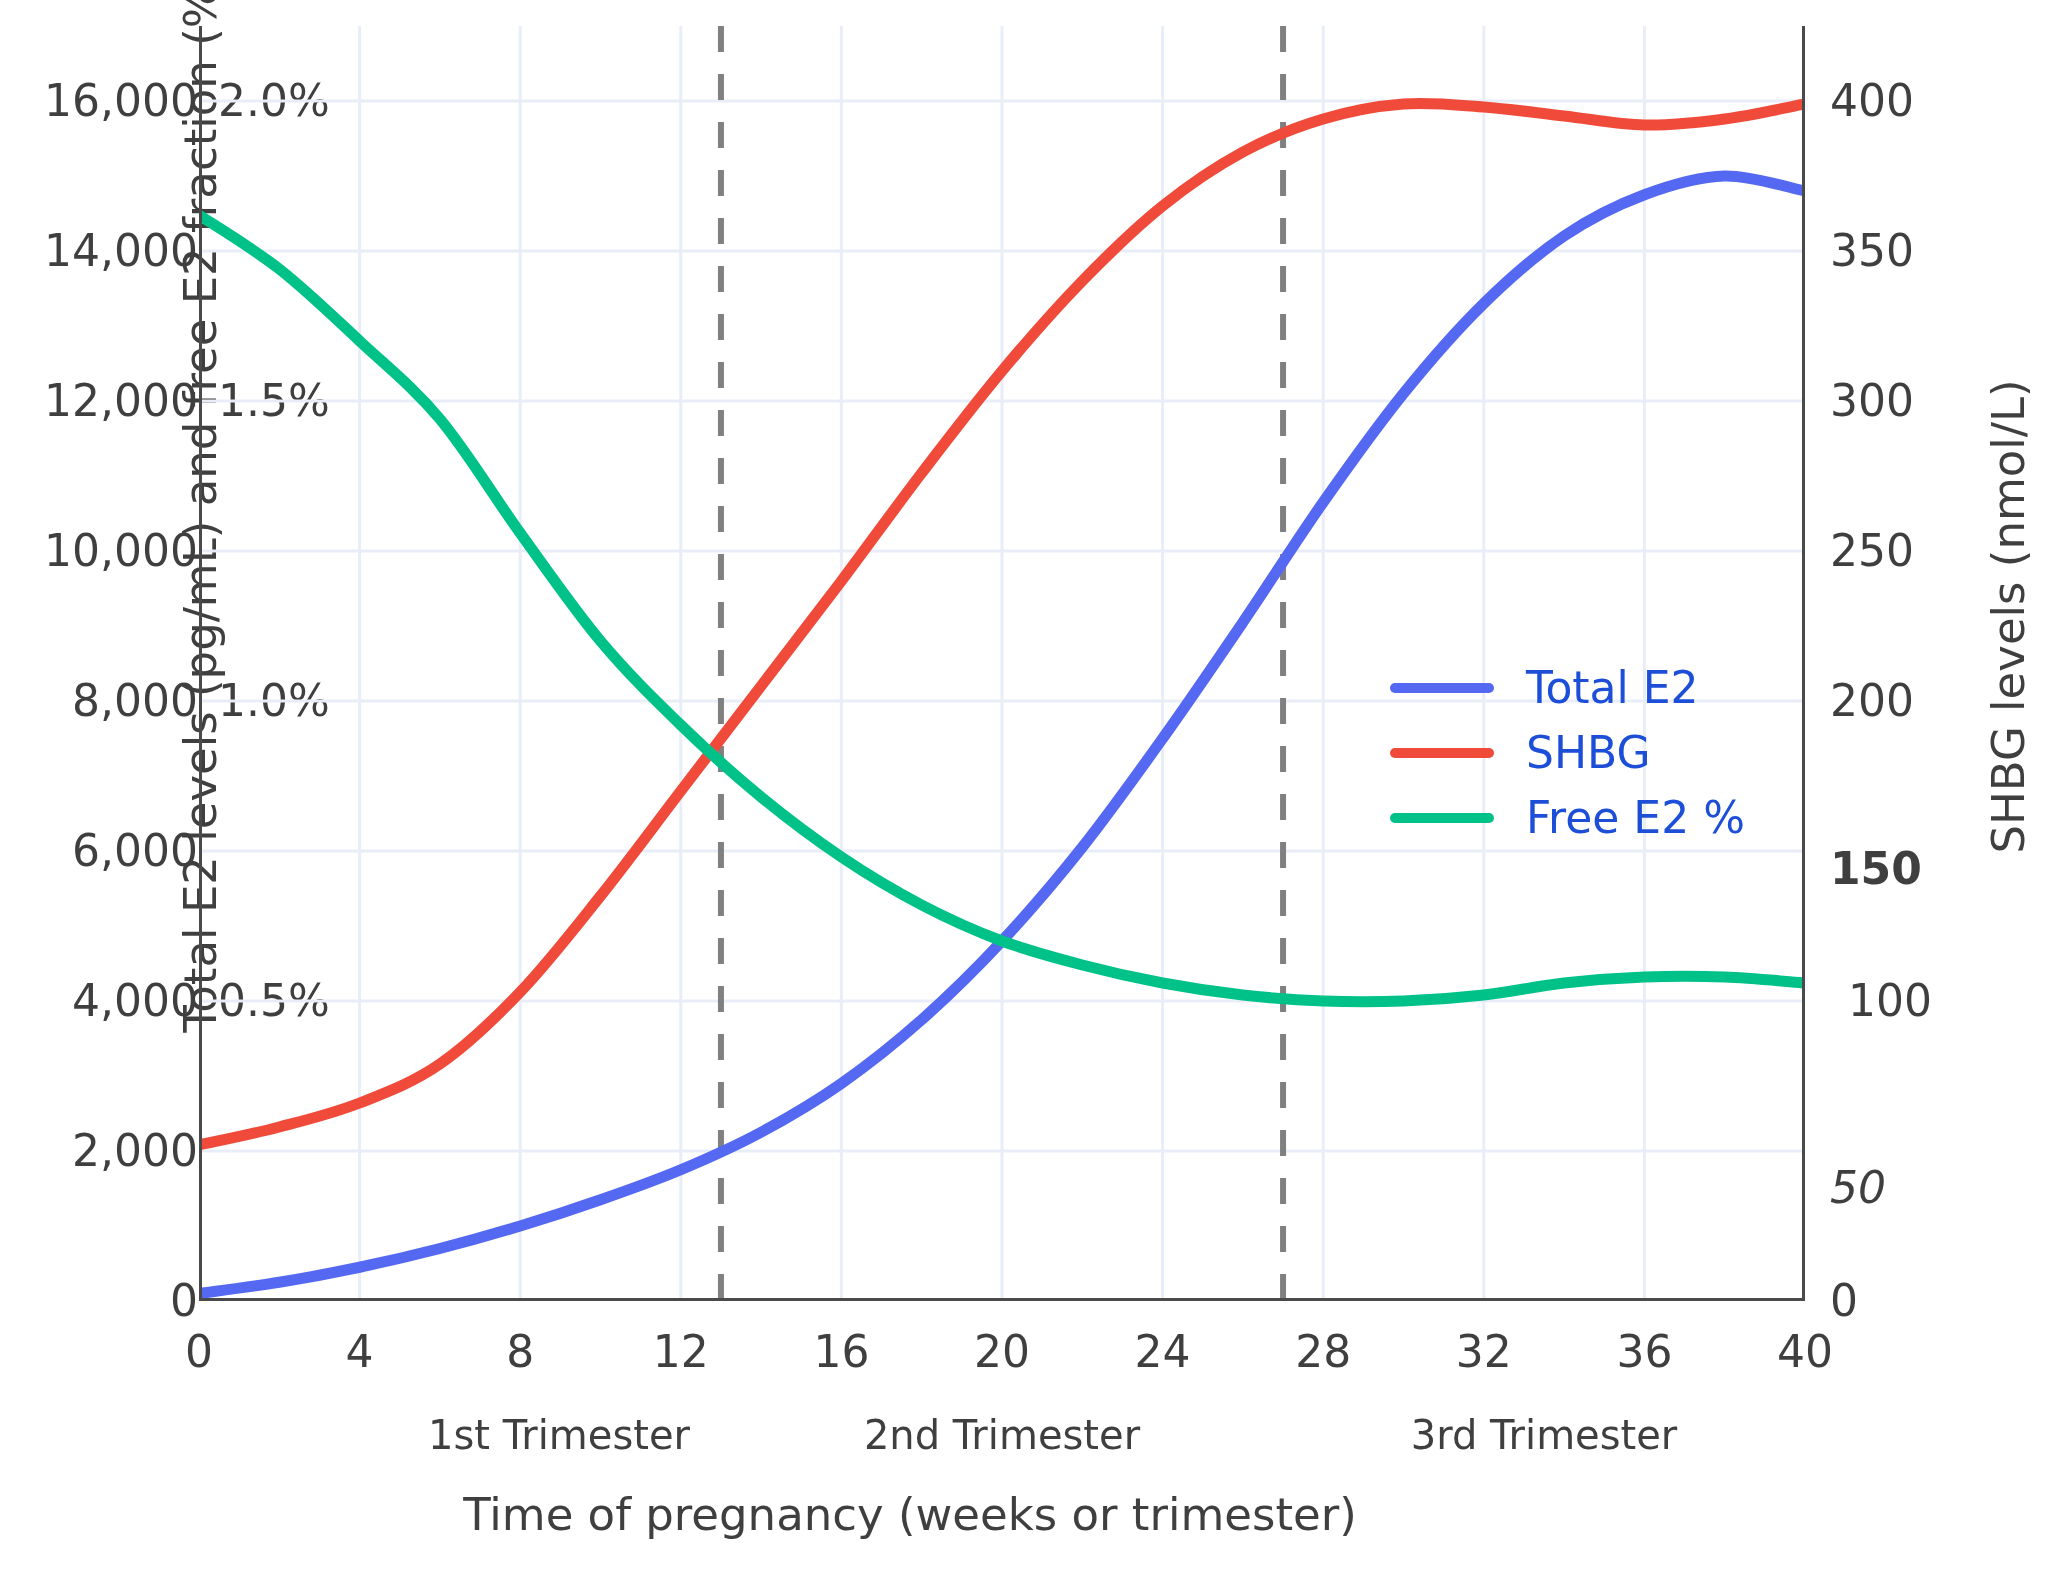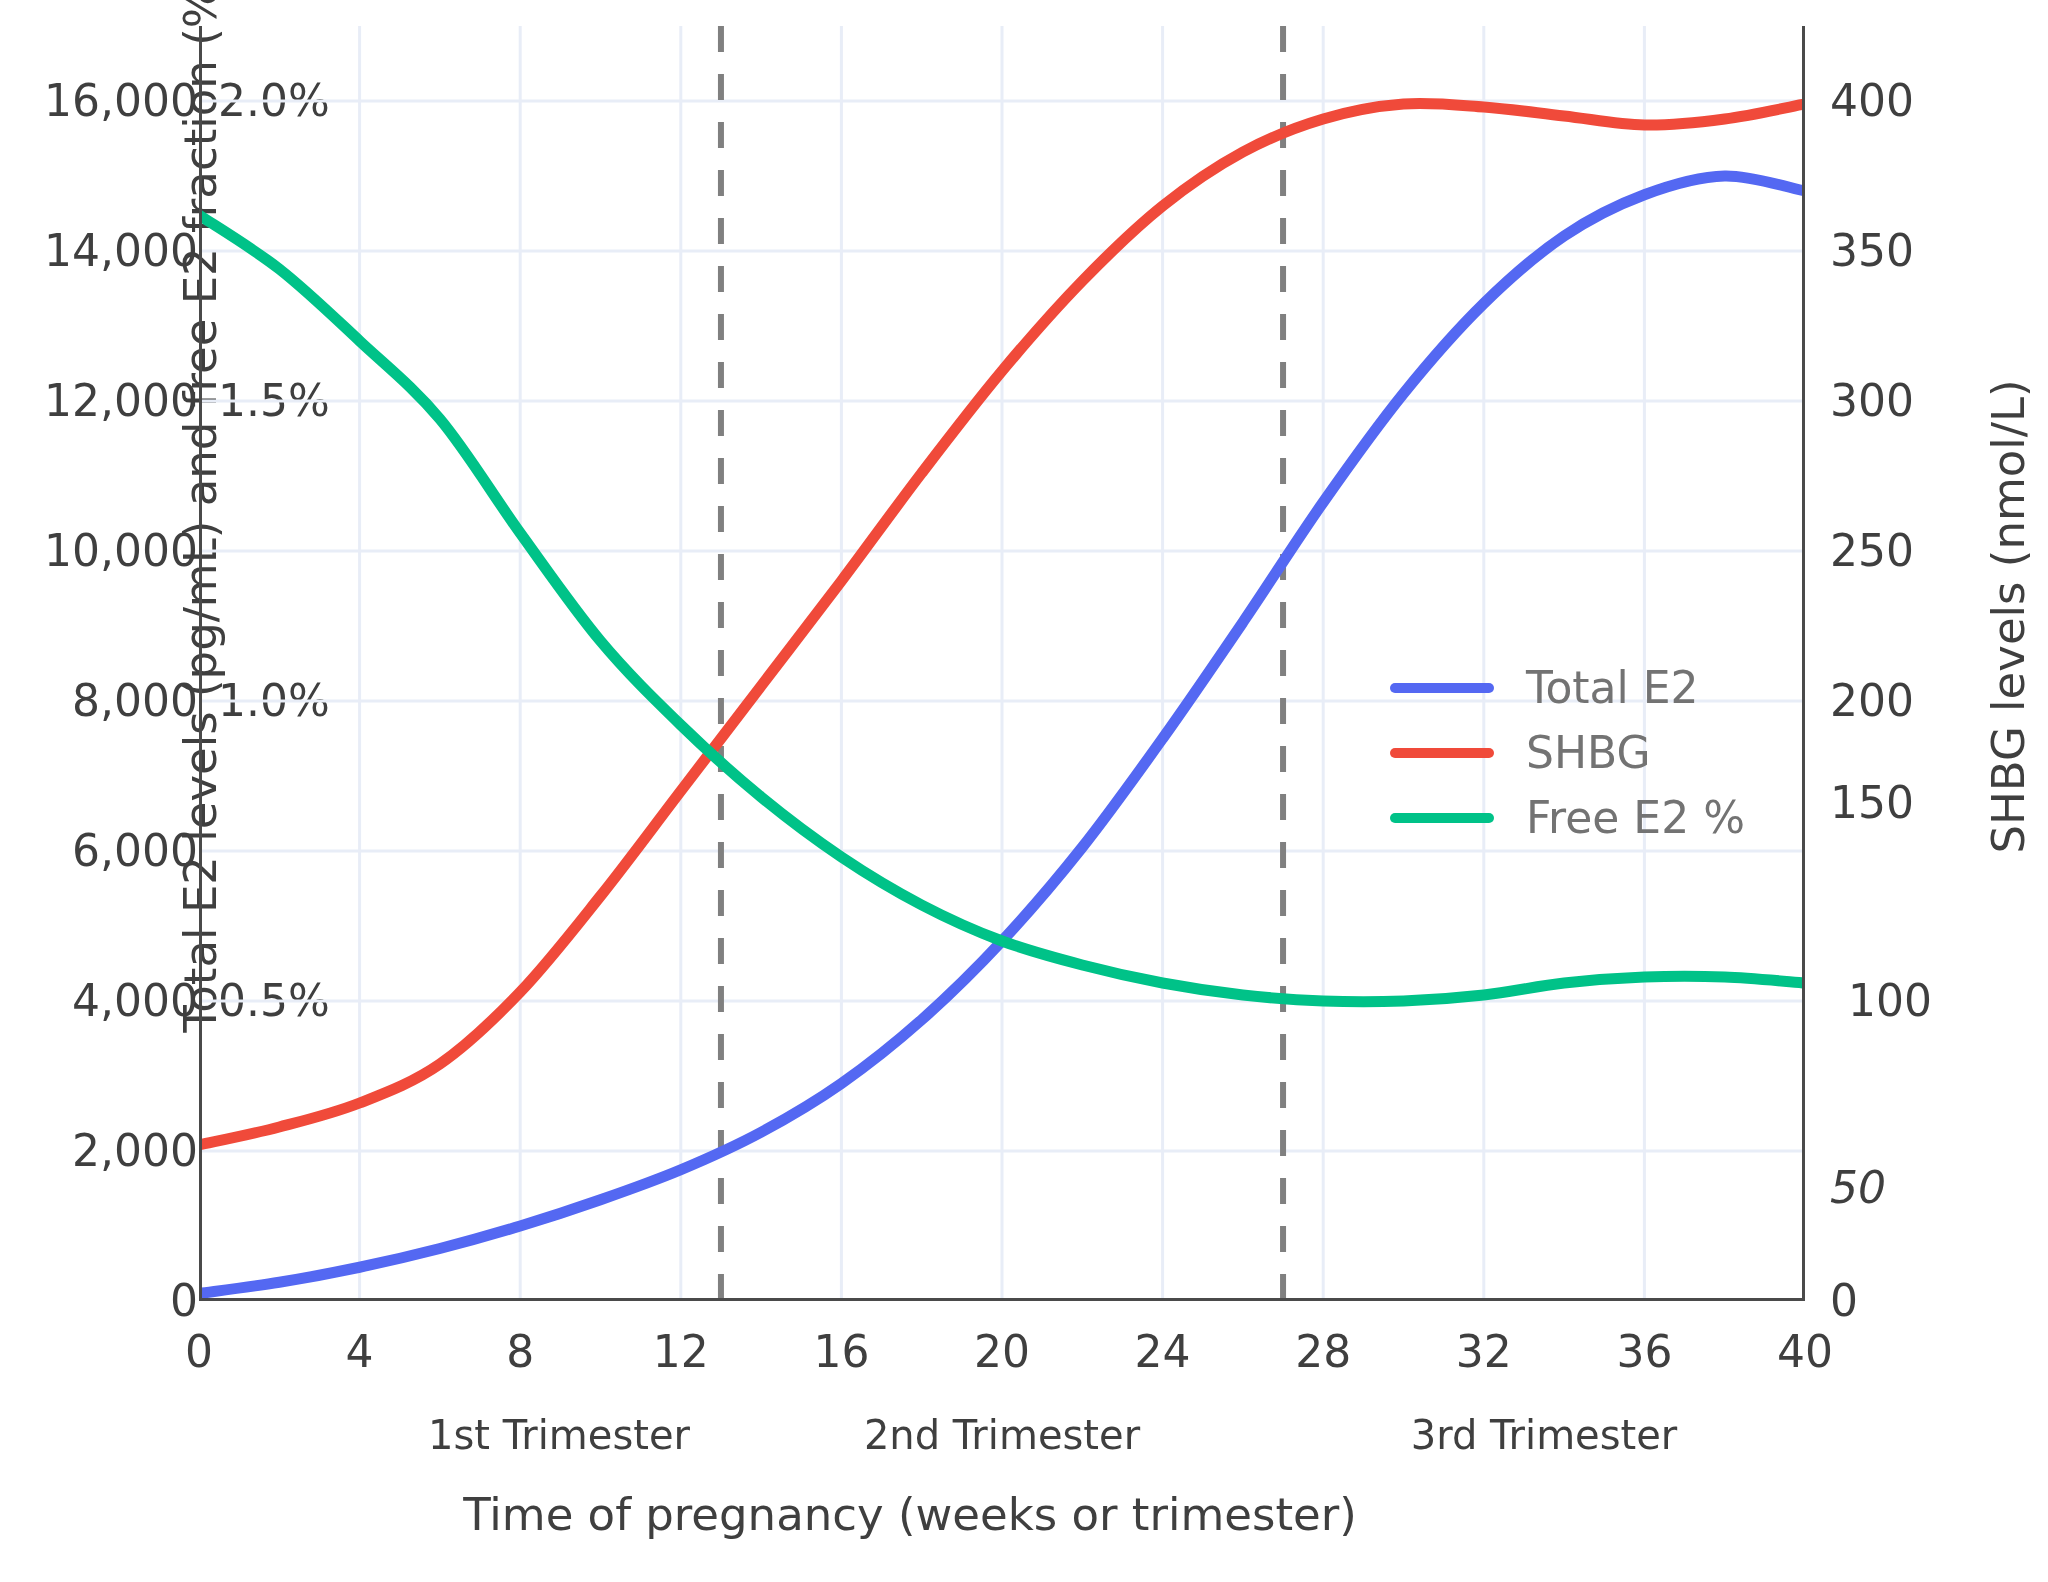--- a/index.html
+++ b/index.html
@@ -58,21 +58,21 @@
   
   #plot{position:absolute; left:199px; top:26px; width:1606px; height:1275px;}
   #plot svg{display:block;}
 
   
   #legend{
     position:absolute; left:1390px; top:655px; width:420px;
   }
   .legend-row{display:flex; align-items:center; height:65px;}
   .legend-swatch{width:104px; height:10px; border-radius:5px; flex:0 0 auto;}
-  .legend-label{margin-left:32px; font-size:44px; color:#737373; line-height:1;}
+  .legend-label{margin-left:32px; font-size:44px; color:#1d4ed8; line-height:1;}
 </style>
 </head>
 <body>
 
 <div id="stage">
 
   <div class="ytitle-left">Total E2 levels (pg/mL) and free E2 fraction (%)</div>
 
   <div class="ytitle-right">SHBG levels (nmol/L)</div>
 
@@ -86,21 +86,21 @@
       <div class="ltick" style="top: 679px;">8,000</div>
       <div class="ltick" style="top: 529px;">10,000</div>
       <div class="ltick" style="top: 379px;">12,000</div>
       <div class="ltick" style="top: 229px;">14,000</div>
       <div class="ltick" style="top: 79px;">16,000</div>
     </div>
   <div class="rtick-wrap" id="rtick-wrap">
       <div class="rtick" style="top: 1279px;">0</div>
       <div class="rtick" style="top: 1166px; font-style: italic;">50</div>
       <div class="rtick" style="top: 979px; margin-left: 18px;">100</div>
-      <div class="rtick" style="top: 781px;">150</div>
+      <div class="rtick" style="top: 847px; font-weight: bold;">150</div>
       <div class="rtick" style="top: 679px;">200</div>
       <div class="rtick" style="top: 529px;">250</div>
       <div class="rtick" style="top: 379px;">300</div>
       <div class="rtick" style="top: 229px;">350</div>
       <div class="rtick" style="top: 79px;">400</div>
     </div>
   <div id="pct-wrap">
       <div class="pcttick" style="left: 218px; top: 979px;">0.5%</div>
       <div class="pcttick" style="left: 218px; top: 679px;">1.0%</div>
       <div class="pcttick" style="left: 218px; top: 379px;">1.5%</div>

